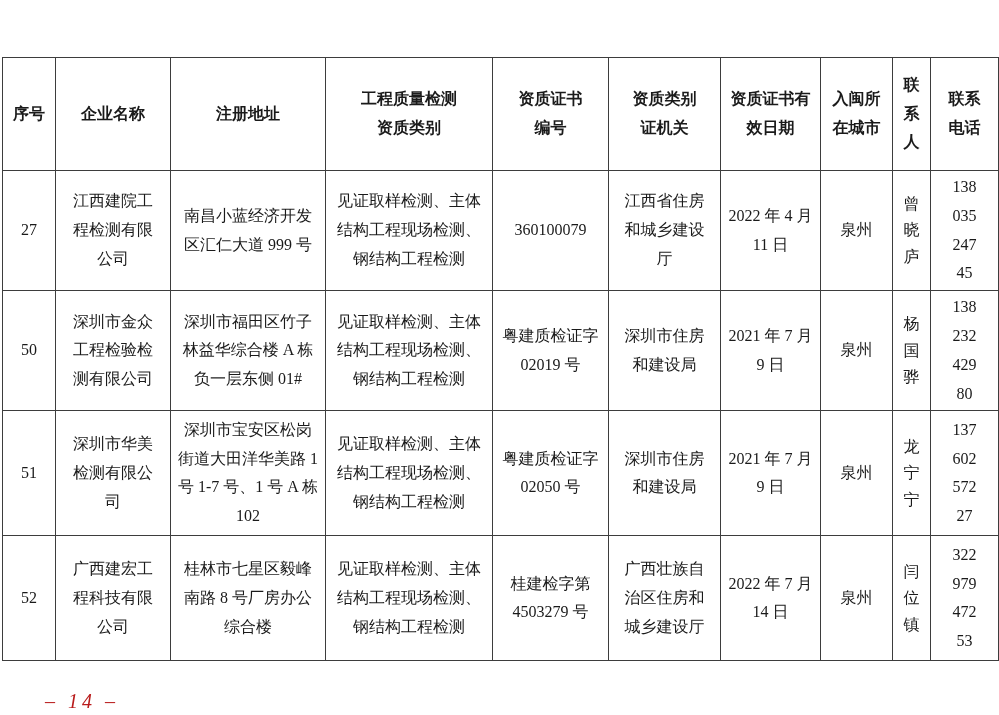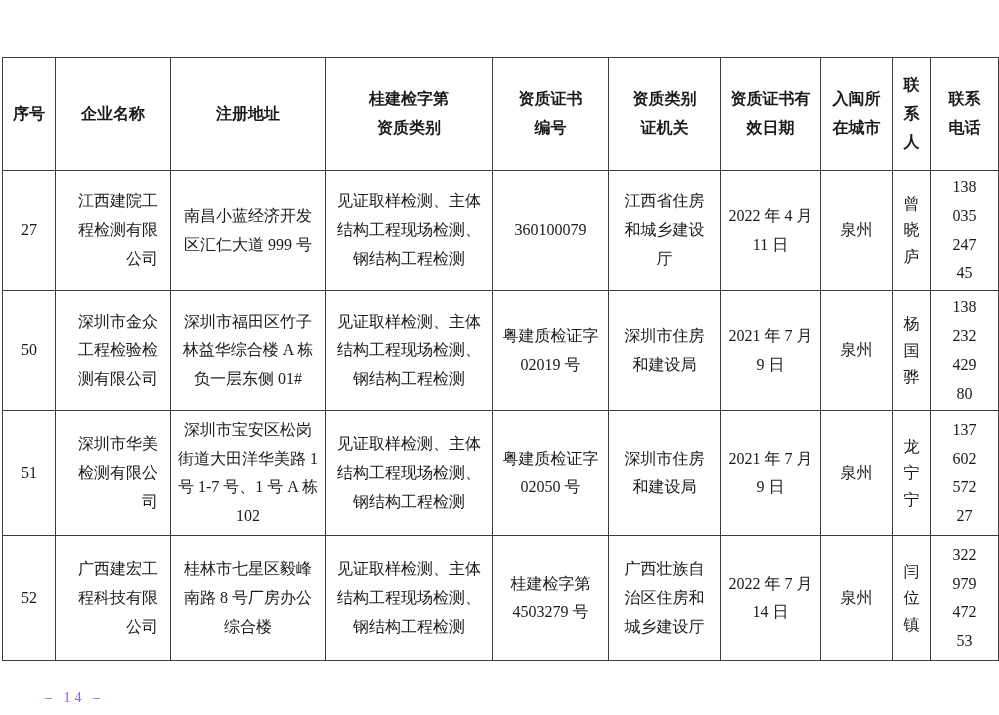--- a/index.html
+++ b/index.html
@@ -32,33 +32,34 @@
   .doc-table th { font-weight: bold; white-space: pre-line; padding: 2px 4px; }
 
   
   tr.r-head { height: 113px; }
   tr.r-49  { height: 107px; }
   tr.r-50  { height: 95px; }
   tr.r-51  { height: 125px; }
   tr.r-52  { height: 125px; }
 
   
-  td.c-name   { padding: 2px 12px; text-align: right; }
+  td.c-name   { padding: 2px 12px; }
   td.c-issuer { padding: 2px 9px;  }
   td.c-phone  { padding: 2px 20px; word-break: break-all; }
   td.c-contact{ padding: 2px 8px; word-break: break-all; line-height: 1.65; }
   td.c-addr, td.c-cat { padding: 2px 6px; }
 
   .page-number {
     position: absolute;
     left: 45px;
     top: 690px;
-    font-size: 14px;
+    font-size: 20px;
     letter-spacing: 4px;
-    color: #8b5cf6;
+    color: #b91c1c;
+    font-style: italic;
   }
 </style>
 </head>
 <body>
 
 <div class="page">
 
   <table class="doc-table">
     <colgroup>
       <col style="width:53px">
@@ -71,21 +72,21 @@
       <col style="width:72px">
       <col style="width:38px">
       <col style="width:68px">
     </colgroup>
 
     <tbody>
         <tr class="r-head">
       <th>序号</th>
       <th>企业名称</th>
       <th>注册地址</th>
-      <th>桂建检字第
+      <th>工程质量检测
 资质类别</th>
       <th>资质证书
 编号</th>
       <th>资质类别
 证机关</th>
       <th>资质证书有
 效日期</th>
       <th>入闽所
 在城市</th>
       <th>联系人</th>

